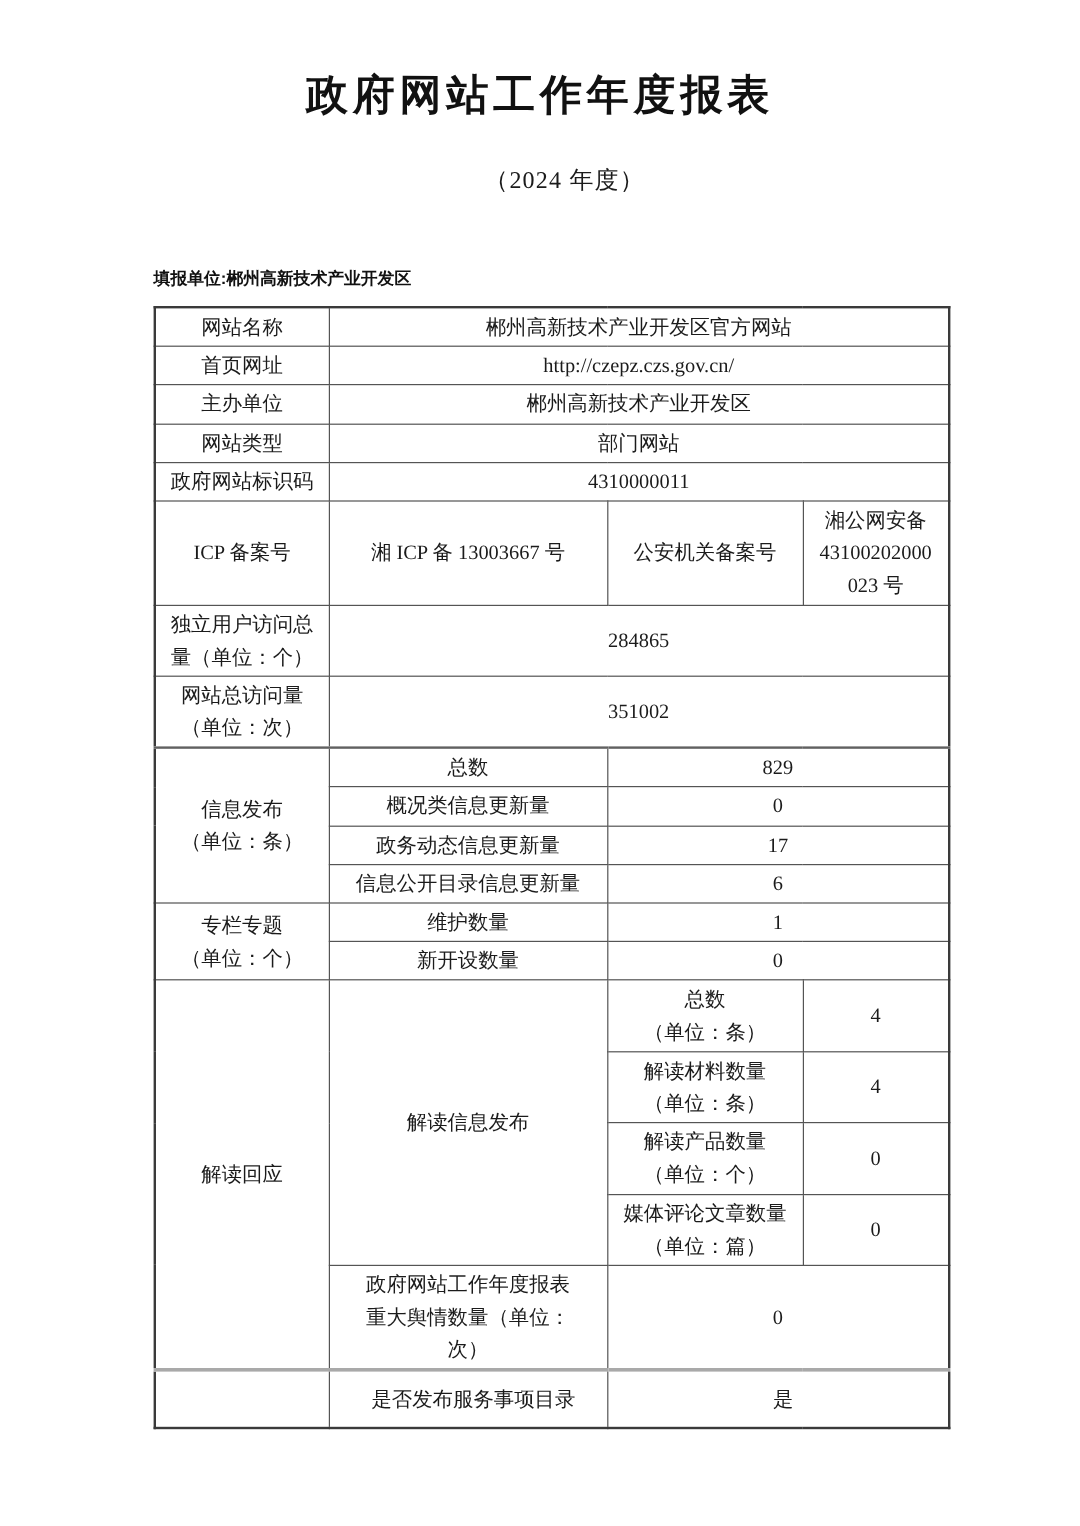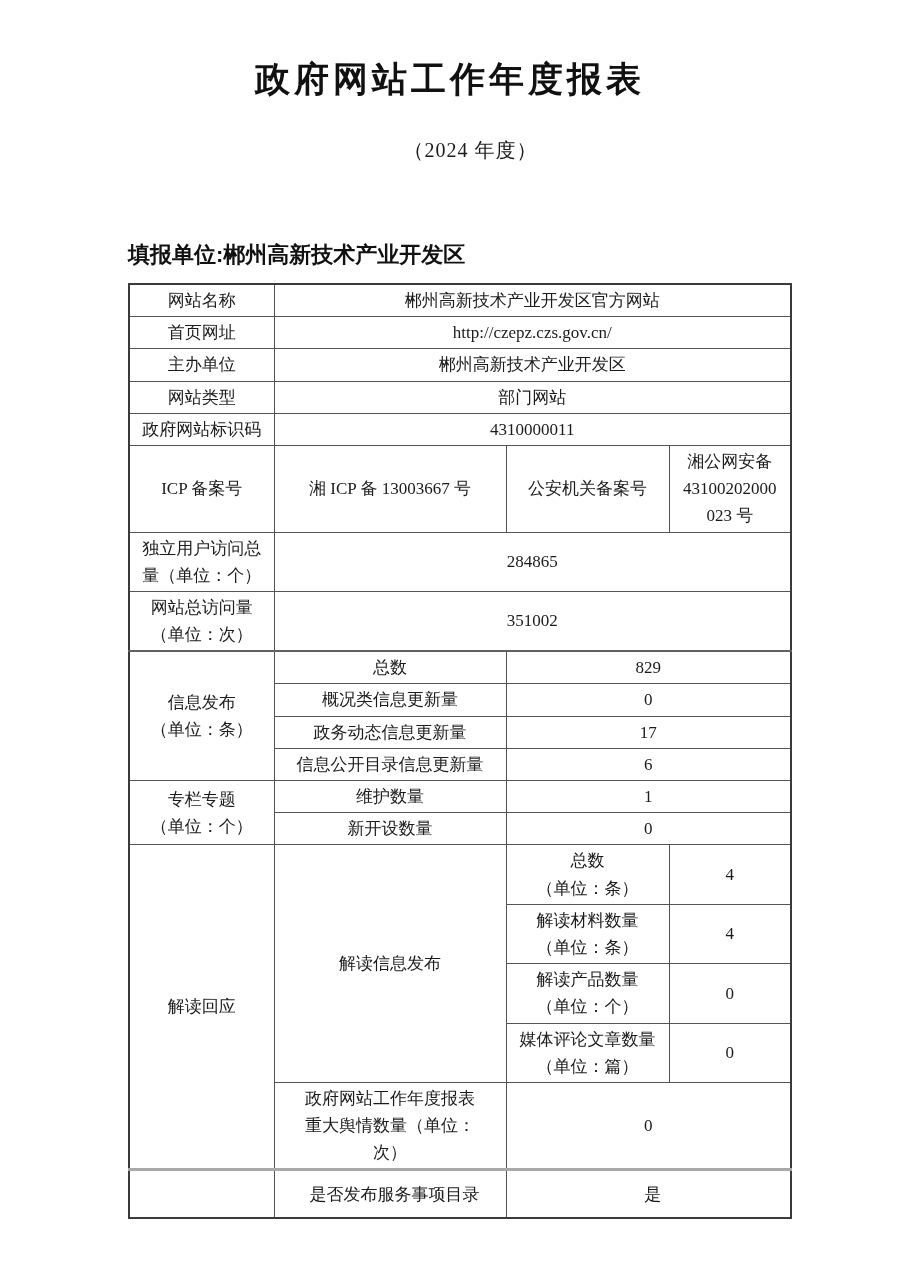--- a/index.html
+++ b/index.html
@@ -30,24 +30,24 @@
   }
   .doc-subtitle {
     margin-top: 34px;
     text-align: center;
     font-size: 20px;
     letter-spacing: 1px;
     color: #1b1b1b;
     padding-left: 41px;
   }
   .reporting-unit {
-    margin: 76px 0 0 128px;
+    margin: 60px 0 0 128px;
     font-family: "Liberation Sans", "DejaVu Sans", sans-serif;
     font-weight: bold;
-    font-size: 22px;
+    font-size: 14px;
     color: #111111;
   }
   table.report {
     margin: 13px 0 0 128px;
     width: 662px;
     border-collapse: collapse;
     table-layout: fixed;
     border: 2px solid #3a3a3a;
     font-size: 17px;
   }

